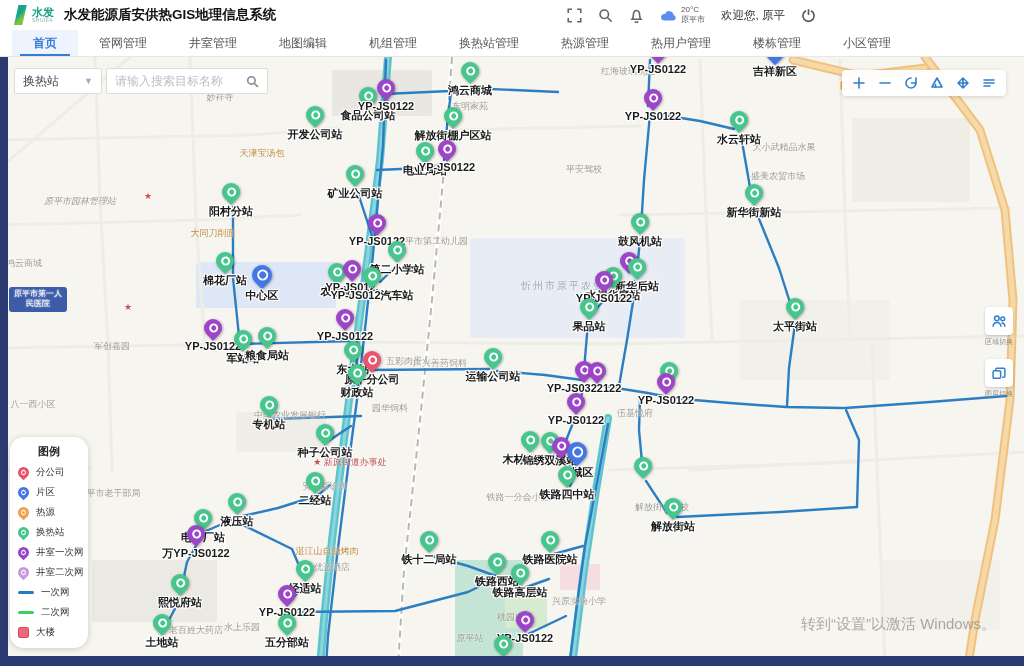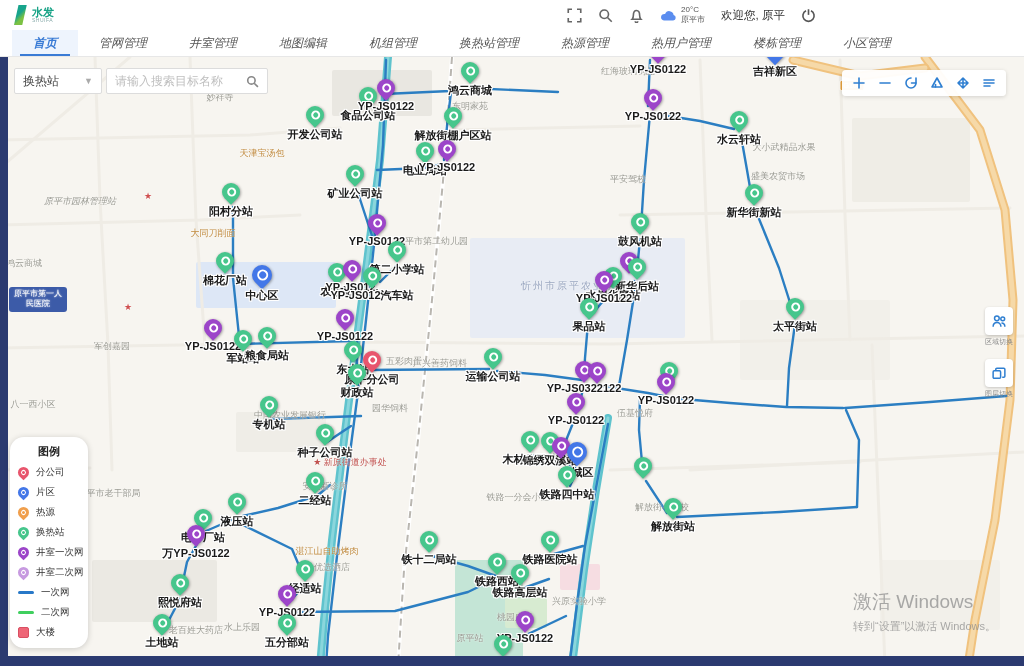--- a/index.html
+++ b/index.html
@@ -20,21 +20,21 @@
   .hicon { width:15px; height:15px; color:#666; cursor:pointer; }
   .hicon svg { width:100%; height:100%; stroke:#666; fill:none; stroke-width:1.3; }
   .weather { display:flex; align-items:center; gap:4px; cursor:default; }
   .weather svg { width:17px; height:13px; }
   .weather-txt { font-size:8px; color:#555; line-height:1.25; }
   .welcome { font-size:11.5px; color:#333; }
   .power-icon svg { stroke:#555; }
 
   
   .nav { position:absolute; left:0; top:30px; width:1024px; height:27px; background:#fff;
-    border-bottom:1px solid #e7e7e7; display:flex; align-items:stretch; z-index:50;font-style:italic; }
+    border-bottom:1px solid #e7e7e7; display:flex; align-items:stretch; z-index:50; }
   .nav ul { display:flex; list-style:none; margin-left:12px; }
   .nav li { padding:0 21px; font-size:12px; color:#555; display:flex; align-items:center;
     cursor:pointer; position:relative; }
   .nav li.active { color:#3a7bd5; background:#eef4fd; font-weight:600; }
   .nav li.active::after { content:""; position:absolute; left:8px; right:8px; bottom:0;
     height:2px; background:#3a7bd5; }
 
   
   .map { position:absolute; left:0; top:57px; width:1024px; height:609px;
     background:#f7f5f0; overflow:hidden; cursor:grab; }
@@ -110,33 +110,34 @@
   .pin-mini { width:11px; height:11px; border-radius:50% 50% 50% 0; transform:rotate(-45deg);
     flex:0 0 auto; position:relative; }
   .pin-mini::after { content:""; position:absolute; inset:3px; border:1.2px solid #fff; border-radius:50%; }
   .line-sw { width:16px; height:3px; border-radius:2px; flex:0 0 auto; }
   .sq-sw { width:11px; height:11px; border-radius:2px; flex:0 0 auto; }
 
   
   .wm { position:absolute; right:28px; bottom:32px; color:#8f8f8f; opacity:.75;
     text-align:left; z-index:15; pointer-events:none; }
   .wm .l1 { font-size:19px; }
-  .wm .l2 { font-size:11px; margin-top:4px; }
+  .wm .l2 { font-size:15px; margin-top:4px; }
 </style>
 </head>
 <body>
 
 <div class="header">
   <div class="logo-wrap">
     <div class="logo-mark"></div>
     <div class="logo-text">
       <div class="cn">水发</div>
       <div class="en">SHUIFA</div>
     </div>
   </div>
+  <div class="app-title">水发能源盾安供热GIS地理信息系统</div>
   <div class="header-right">
     <span class="hicon">
       <svg viewBox="0 0 12 12">
           <path d="M1 4V1h3M8 1h3v3M11 8v3H8M4 11H1V8"></path>
         </svg></span>
     <span class="hicon">
       <svg viewBox="0 0 12 12">
           <circle cx="5" cy="5" r="3.4"></circle>
           <path d="M7.6 7.6 11 11"></path>
         </svg></span>
@@ -280,21 +281,21 @@
       <div class="poi " style="left: 432px; top: 235px;">原平市第二幼儿园</div>
       <div class="poi bl" style="left: 575px; top: 279px;">忻州市原平农业学校</div>
       <div class="poi badge" style="left: 38px; top: 287px;">原平市第一人民医院</div>
       <div class="poi " style="left: 24px; top: 257px;">鸿云商城</div>
       <div class="poi " style="left: 112px; top: 340px;">军创嘉园</div>
       <div class="poi " style="left: 33px; top: 398px;">八一西小区</div>
       <div class="poi " style="left: 290px; top: 409px;">中国农业发展银行</div>
       <div class="poi " style="left: 390px; top: 402px;">园华饲料</div>
       <div class="poi " style="left: 404px; top: 355px;">五彩肉蛋</div>
       <div class="poi " style="left: 440px; top: 357px;">广兴善药饲料</div>
-      <div class="poi " style="left: 584px; top: 173px; margin-left: 44px;">平安驾校</div>
+      <div class="poi " style="left: 584px; top: 163px;">平安驾校</div>
       <div class="poi " style="left: 778px; top: 170px;">盛美农贸市场</div>
       <div class="poi " style="left: 784px; top: 141px;">大小武精品水果</div>
       <div class="poi " style="left: 628px; top: 65px;">红海玻璃制品</div>
       <div class="poi " style="left: 662px; top: 501px;">解放街小学校</div>
       <div class="poi " style="left: 579px; top: 595px;">兴原实验小学</div>
       <div class="poi " style="left: 518px; top: 491px;">铁路一分会小区</div>
       <div class="poi " style="left: 242px; top: 621px;">水上乐园</div>
       <div class="poi " style="left: 100px; top: 487px;">中共原平市老干部局</div>
       <div class="poi " style="left: 515px; top: 611px;">桃园广场</div>
       <div class="poi " style="left: 470px; top: 632px;">原平站</div>
@@ -676,16 +677,15 @@
           <span class="txt">二次网</span>
         </div>
         <div class="lg-item">
           <span class="sq-sw" style="background:#ee6677;border:1px solid #d94f62"></span>
           <span class="txt">大楼</span>
         </div>
       </div>
   </div>
 
   <div class="wm">
-    <div class="l1">激活 Windows</div>
     <div class="l2">转到“设置”以激活 Windows。</div>
   </div>
 </div>
 
 </body></html>

